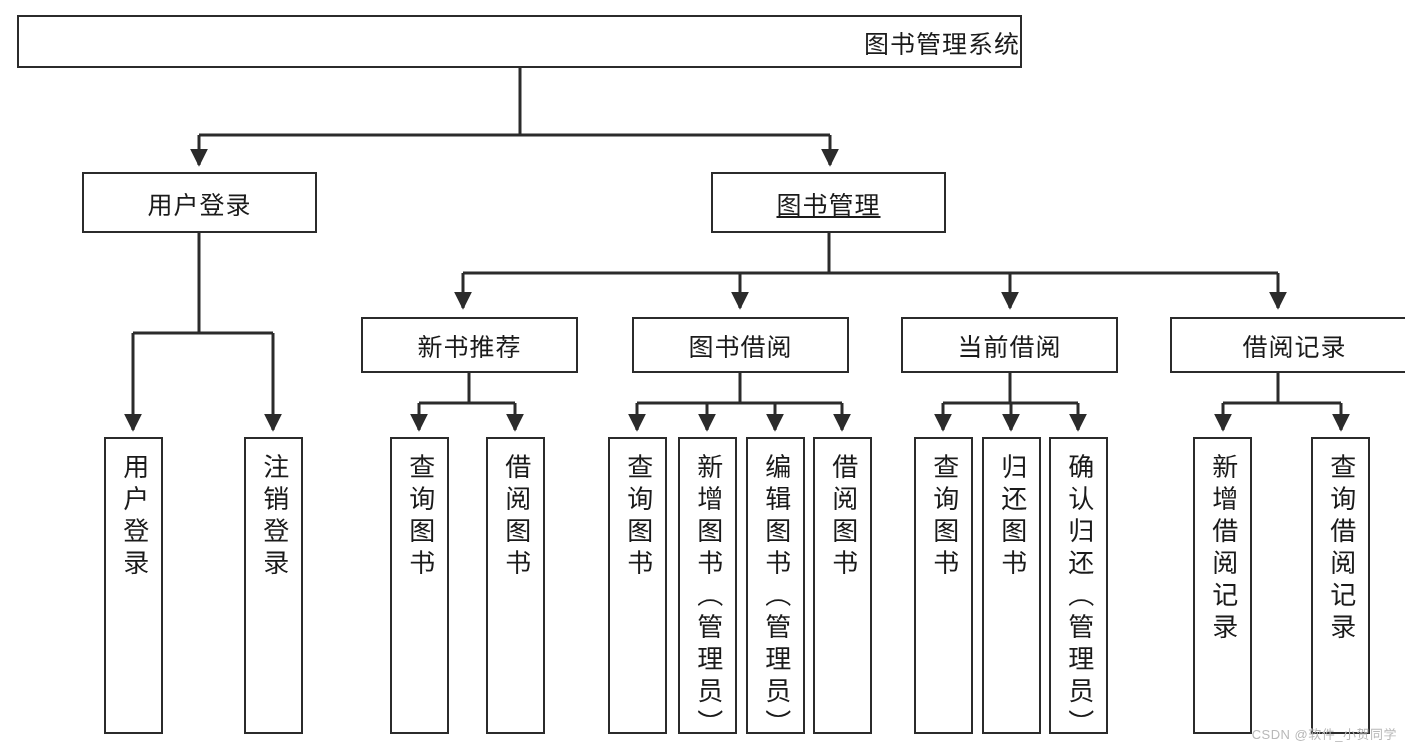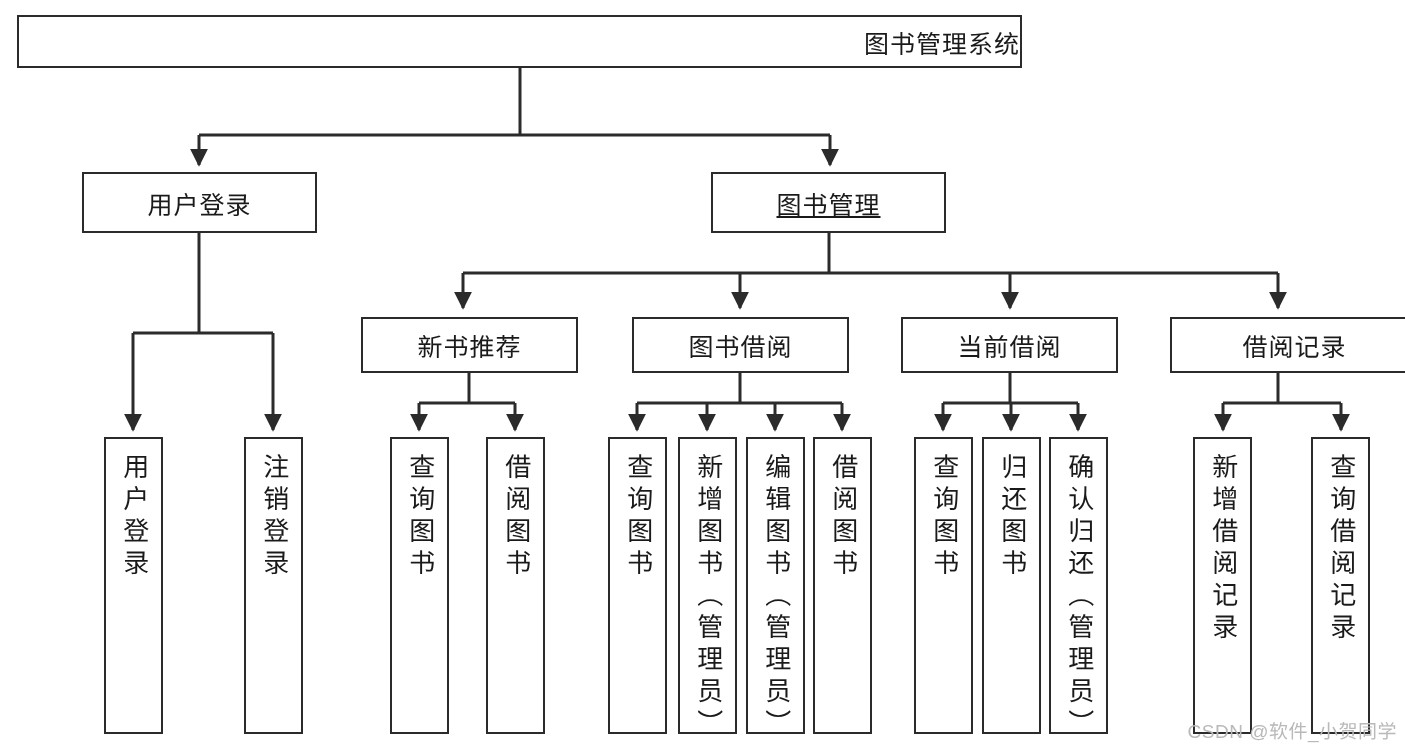--- a/index.html
+++ b/index.html
@@ -50,21 +50,21 @@
     text-orientation: upright;
     font-size: 26px;
     line-height: 1.02;
     letter-spacing: 6px;
     white-space: nowrap;
   }
   .watermark {
     position: absolute;
     right: 8px;
     bottom: 4px;
-    font-size: 19px;
+    font-size: 13px;
     color: #b9b9b9;
     z-index: 5;
     white-space: nowrap;
     letter-spacing: 0.5px;
   }
 </style>
 </head>
 <body>
 
 <div id="diagram-root">

